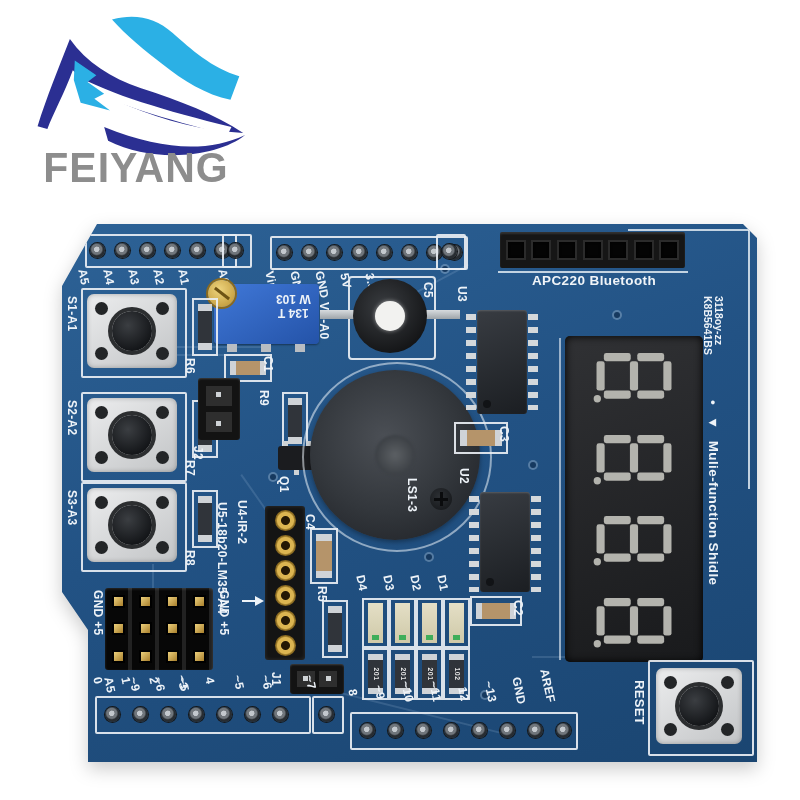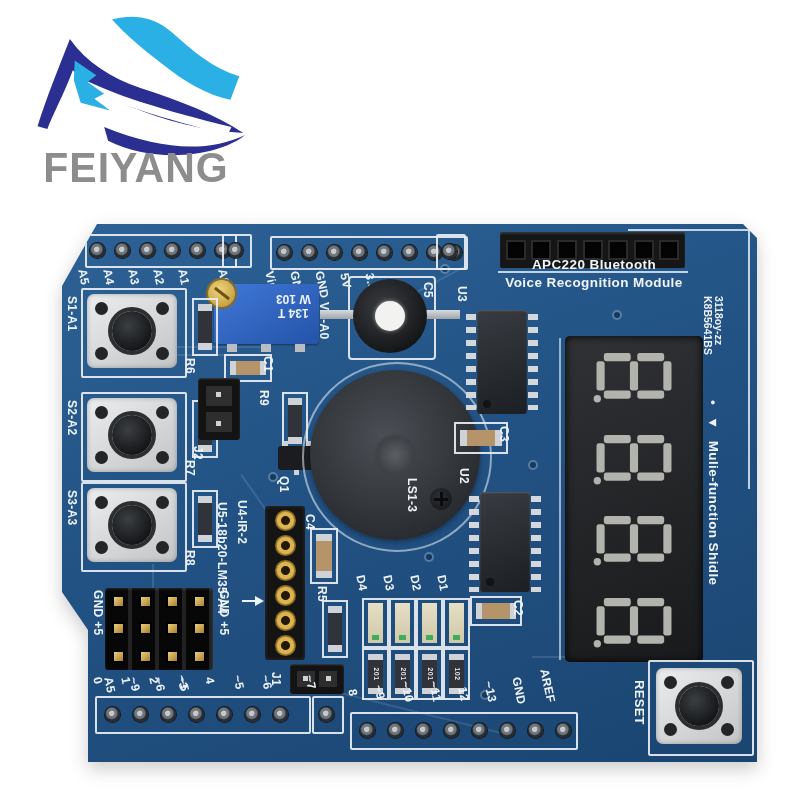--- a/index.html
+++ b/index.html
@@ -218,23 +218,22 @@
   <div class="fheader" style="left:438px;top:8px;width:185px;height:36px;">
     <div class="hole"></div>
     <div class="hole"></div>
     <div class="hole"></div>
     <div class="hole"></div>
     <div class="hole"></div>
     <div class="hole"></div>
     <div class="hole"></div>
   </div>
 
-  <div class="board-title" style="left:416px;top:32px;width:232px;">
+  <div class="board-title" style="left:416px;top:48px;width:232px;">
     <div>APC220 Bluetooth</div>
-    <div>Voice Recognition Module</div>
   </div>
 
   <div class="trim" style="left:152px;top:60px;width:105px;height:60px;">
     <div class="trim-txt">
       <div>134 T</div>
       <div>W 103</div>
     </div>
   </div>
   <div class="screw" style="left:146px;top:56px;">
     <div class="screw-slot"></div>

